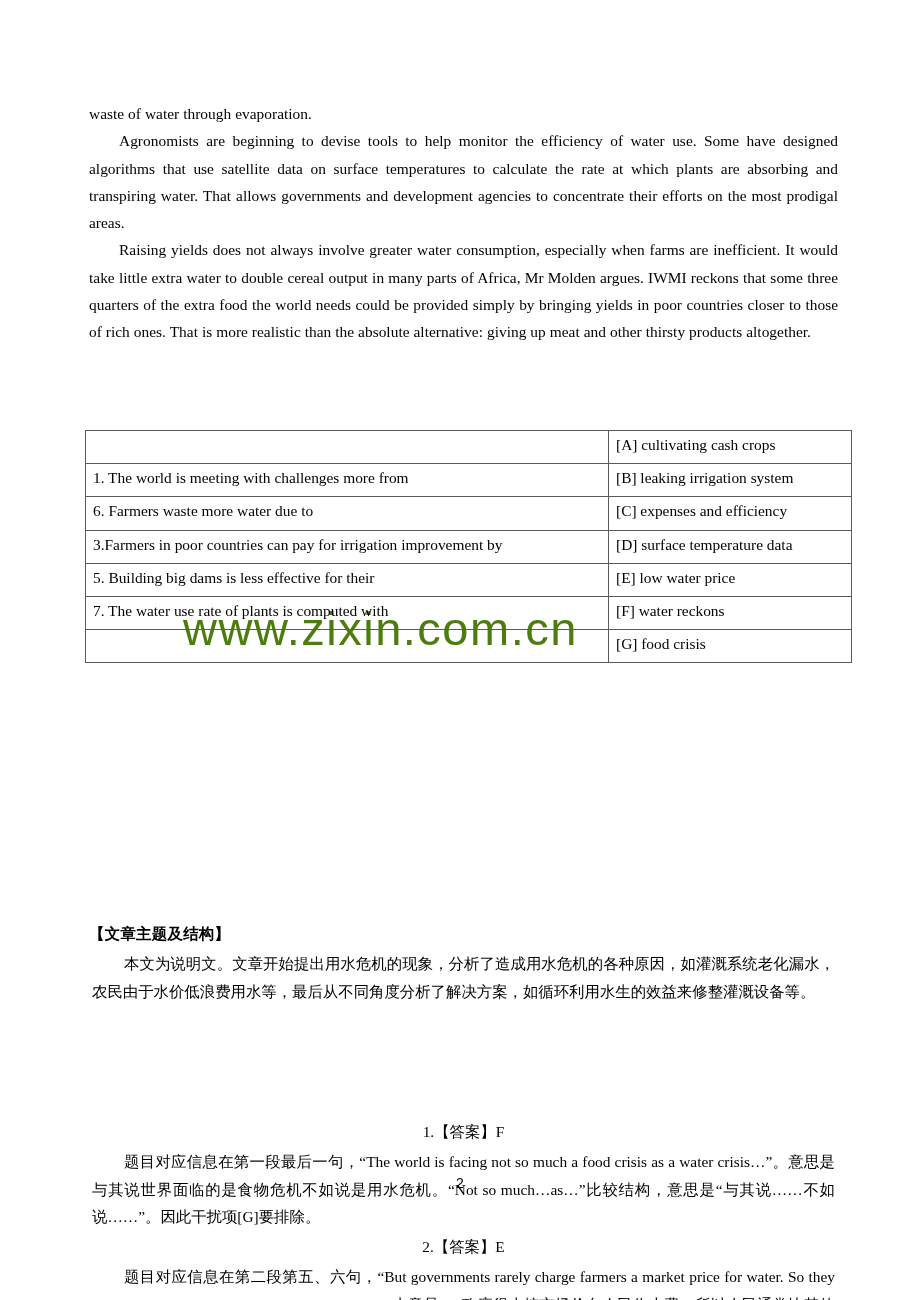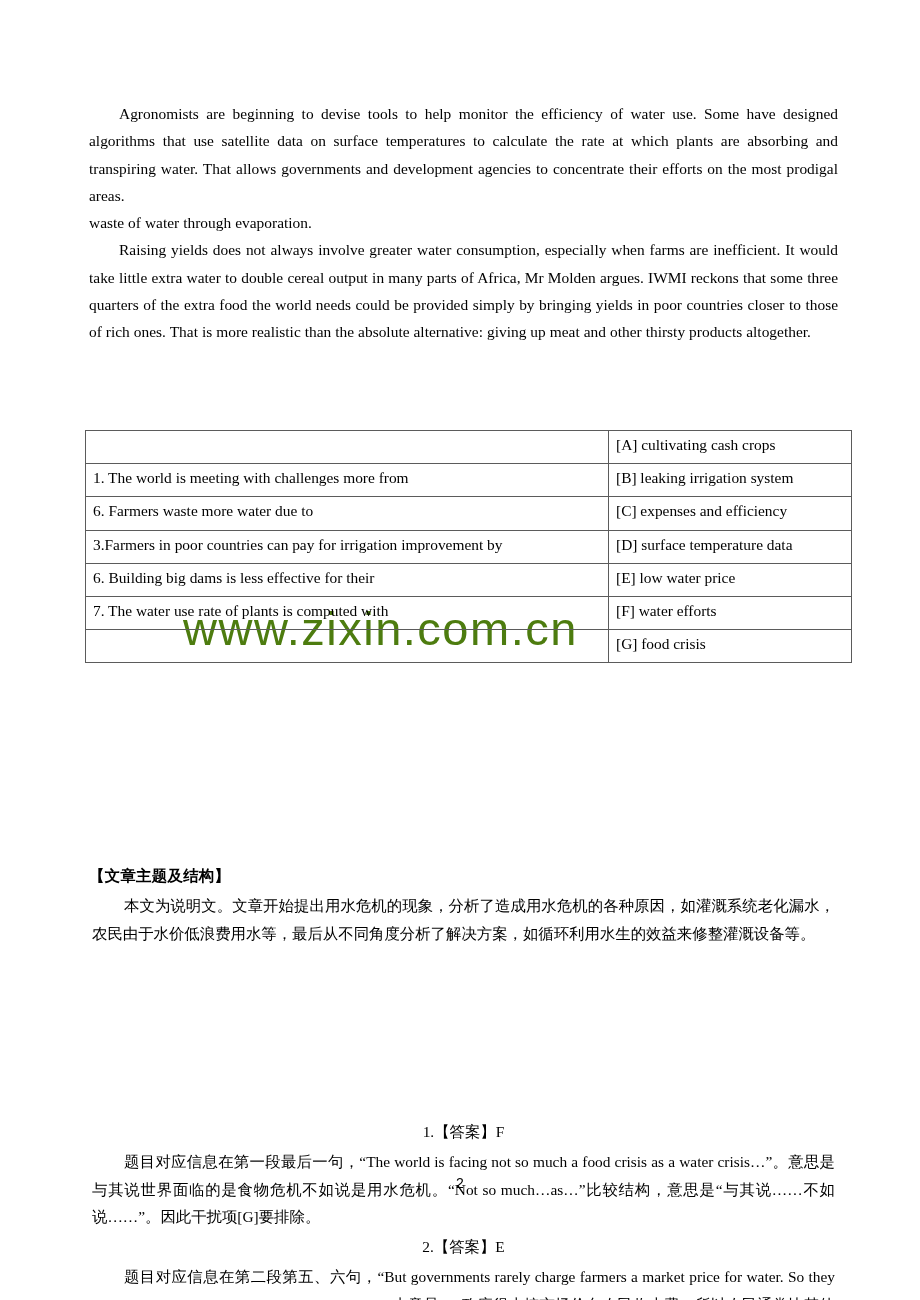--- a/index.html
+++ b/index.html
@@ -144,23 +144,23 @@
     position: relative;
     z-index: 2;
   }
 </style>
 </head>
 <body>
 
 <div class="page">
 
   <div class="content">
+    <p class="para cont last-left">waste of water through evaporation.</p>
+
     <p class="para indent last-left">Agronomists are beginning to devise tools to help monitor the efficiency of water use. Some have designed algorithms that use satellite data on surface temperatures to calculate the rate at which plants are absorbing and transpiring water. That allows governments and development agencies to concentrate their efforts on the most prodigal areas.</p>
-
-    <p class="para cont last-left">waste of water through evaporation.</p>
 
     <p class="para indent last-left">Raising yields does not always involve greater water consumption, especially when farms are inefficient. It would take little extra water to double cereal output in many parts of Africa, Mr Molden argues. IWMI reckons that some three quarters of the extra food the world needs could be provided simply by bringing yields in poor countries closer to those of rich ones. That is more realistic than the absolute alternative: giving up meat and other thirsty products altogether.</p>
   </div>
 
   <div class="watermark">www.zixin.com.cn</div>
 
   <div class="table-wrap above">
     <table class="match">
       <tbody>
         <tr>
@@ -173,36 +173,36 @@
         </tr>
         <tr>
           <td class="left-col">6. Farmers waste more water due to</td>
           <td class="right-col">[C] expenses and efficiency</td>
         </tr>
         <tr>
           <td class="left-col">3.Farmers in poor countries can pay for irrigation improvement by</td>
           <td class="right-col">[D] surface temperature data</td>
         </tr>
         <tr>
-          <td class="left-col">6. Building big dams is less effective for their</td>
+          <td class="left-col">5. Building big dams is less effective for their</td>
           <td class="right-col">[E] low water price</td>
         </tr>
         <tr>
           <td class="left-col">7. The water use rate of plants is computed with</td>
-          <td class="right-col">[F] water efforts</td>
+          <td class="right-col">[F] water reckons</td>
         </tr>
         <tr>
           <td class="left-col empty"></td>
           <td class="right-col">[G] food crisis</td>
         </tr>
       </tbody>
     </table>
   </div>
 
-  <div class="cn-block above" style="top:630px;">
+  <div class="cn-block above" style="top:688px;">
     <p class="cn-heading">【文章主题及结构】</p>
     <p class="cn-para indent">本文为说明文。文章开始提出用水危机的现象，分析了造成用水危机的各种原因，如灌溉系统老化漏水，农民由于水价低浪费用水等，最后从不同角度分析了解决方案，如循环利用水生的效益来修整灌溉设备等。</p>
   </div>
 
   <div class="cn-block above" style="top:798px;">
 
     <p class="cn-line">1.【答案】F</p>
     <p class="cn-para indent">题目对应信息在第一段最后一句，“The world is facing not so much a food crisis as a water crisis…”。意思是与其说世界面临的是食物危机不如说是用水危机。“Not so much…as…”比较结构，意思是“与其说……不如说……”。因此干扰项[G]要排除。</p>
 
     <p class="cn-line">2.【答案】E</p>

